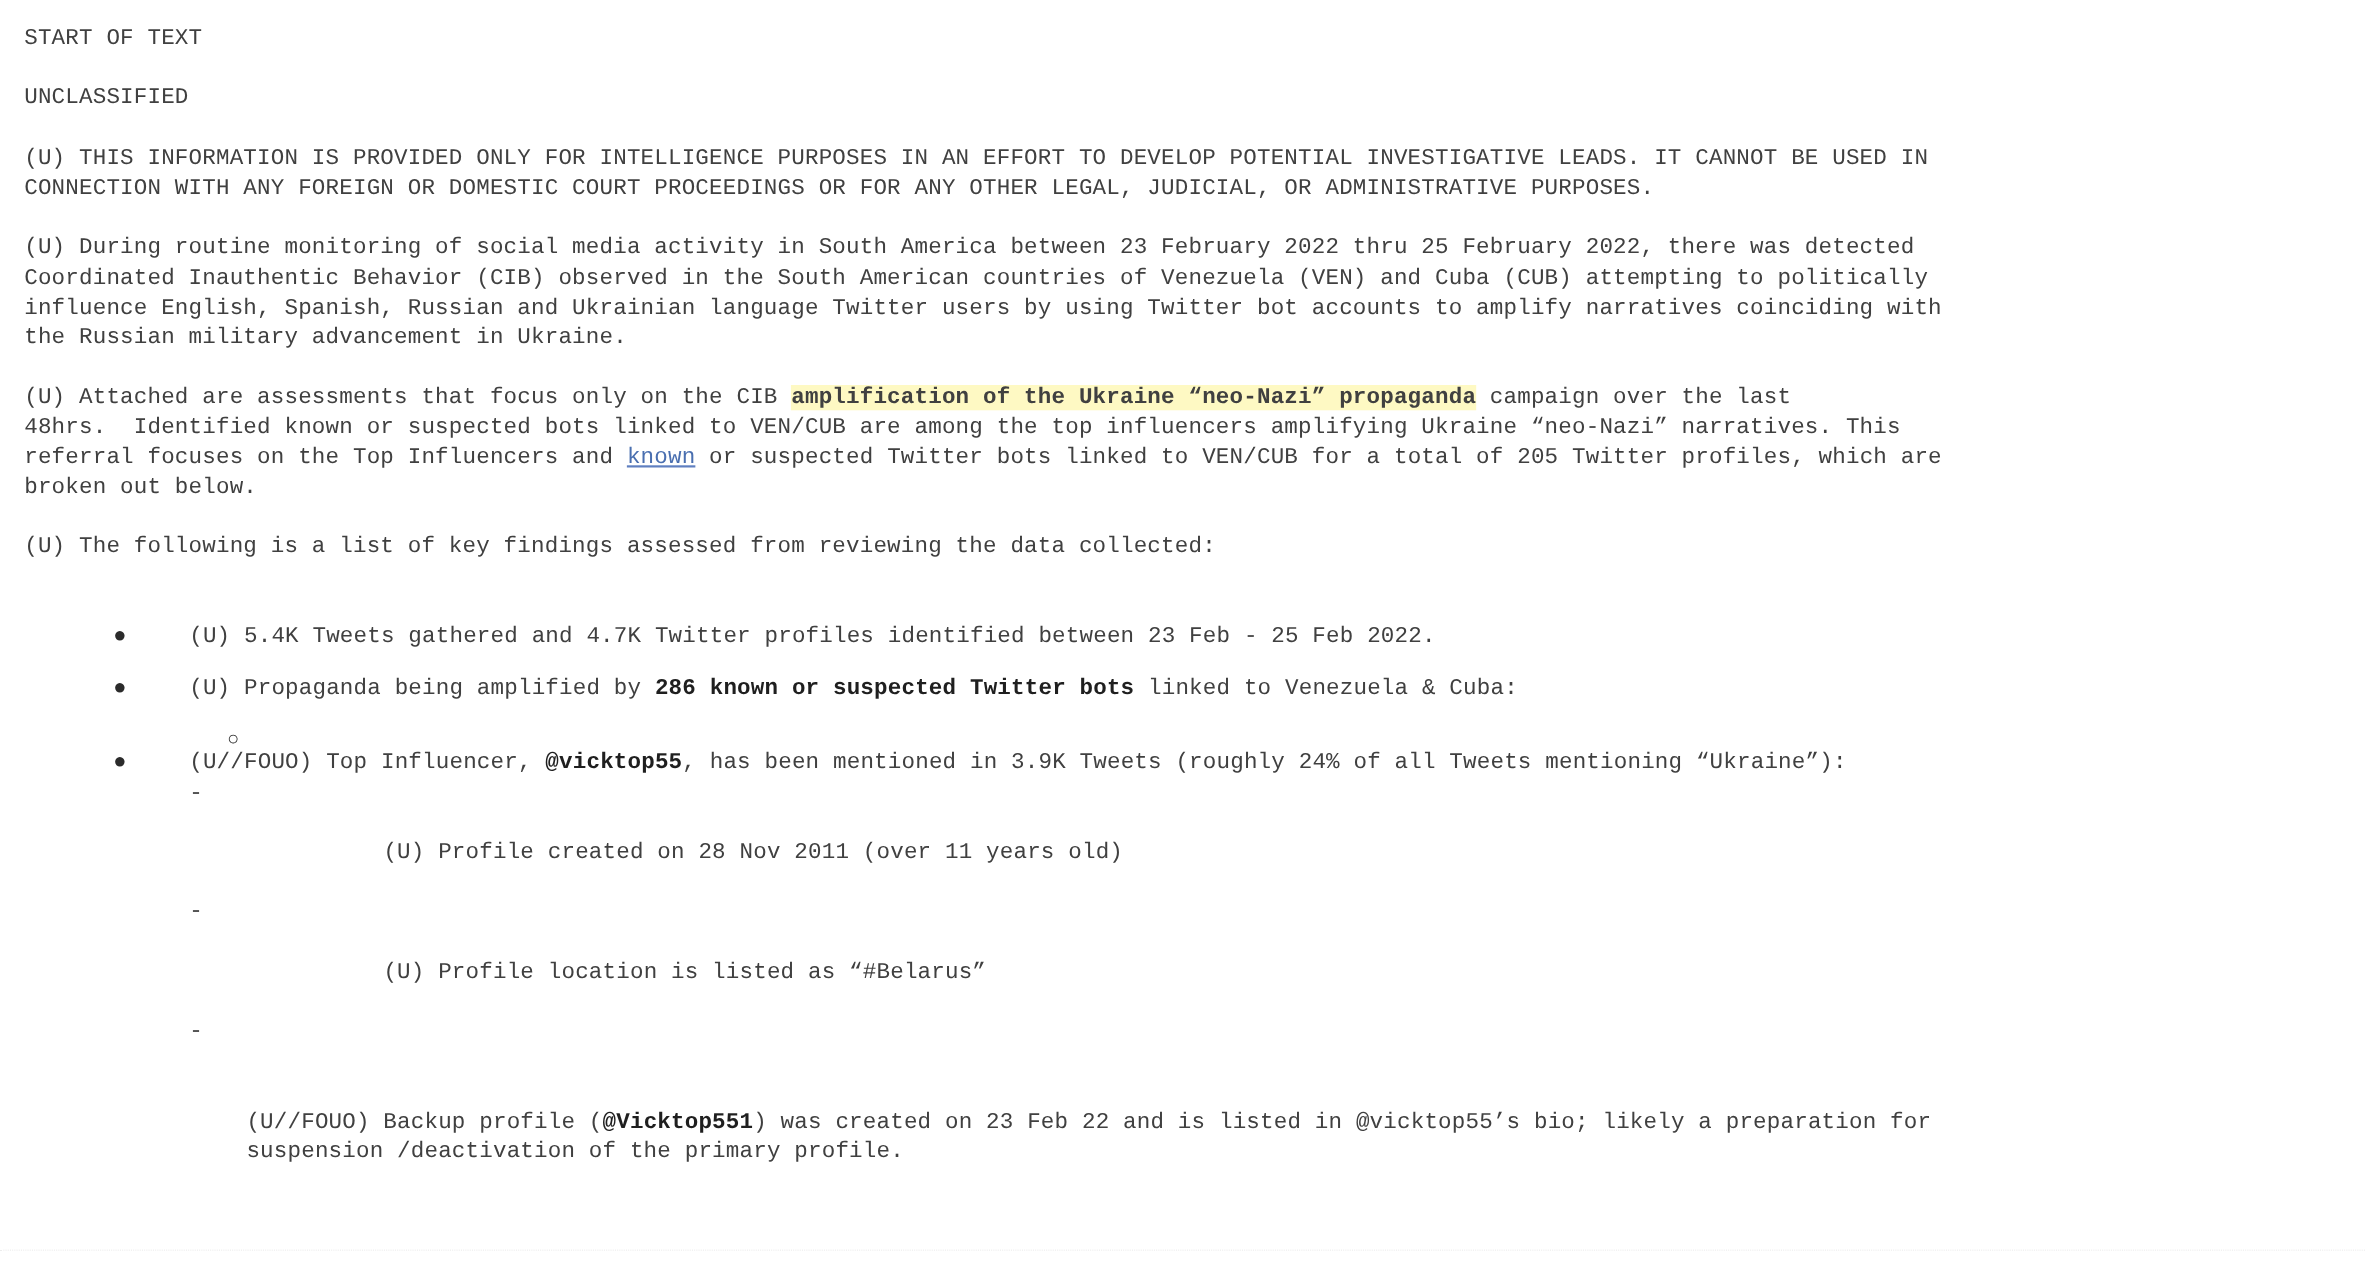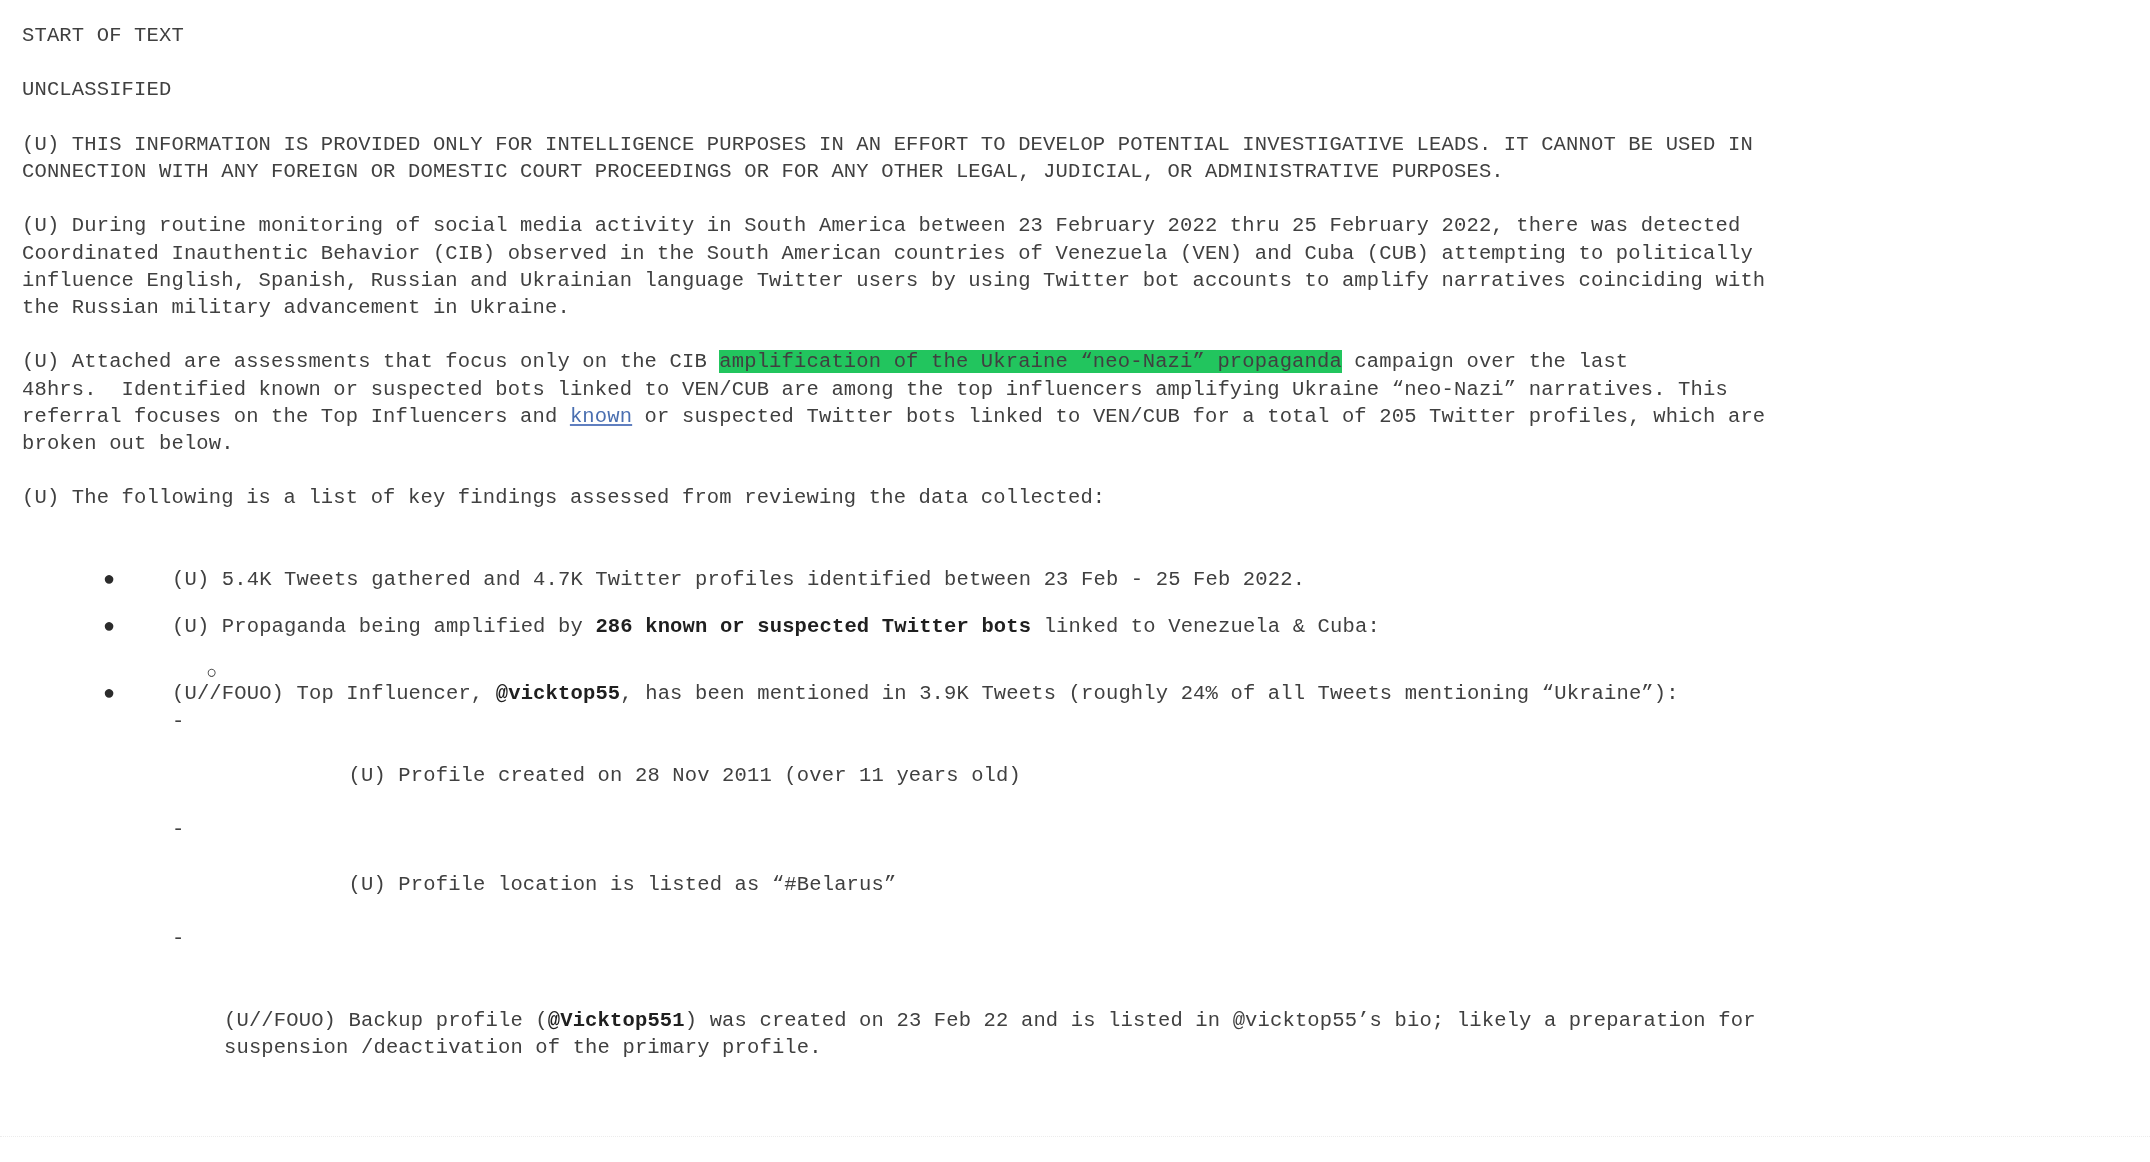--- a/index.html
+++ b/index.html
@@ -33,21 +33,22 @@
   }
   .blank {
     height: 27.2px;
   }
   p.para {
     margin: 0;
     padding-left: 22px;
     white-space: pre-wrap;
   }
   .hl {
-    background: #22c55e;
+    background: #fef9c3;
+    font-weight: bold;
   }
   .link {
     color: #4a6fb0;
     text-decoration: underline;
     text-decoration-color: #5f7fc0;
     text-underline-offset: 2px;
   }
   b, .b {
     font-weight: bold;
     color: #1f1f1f;

